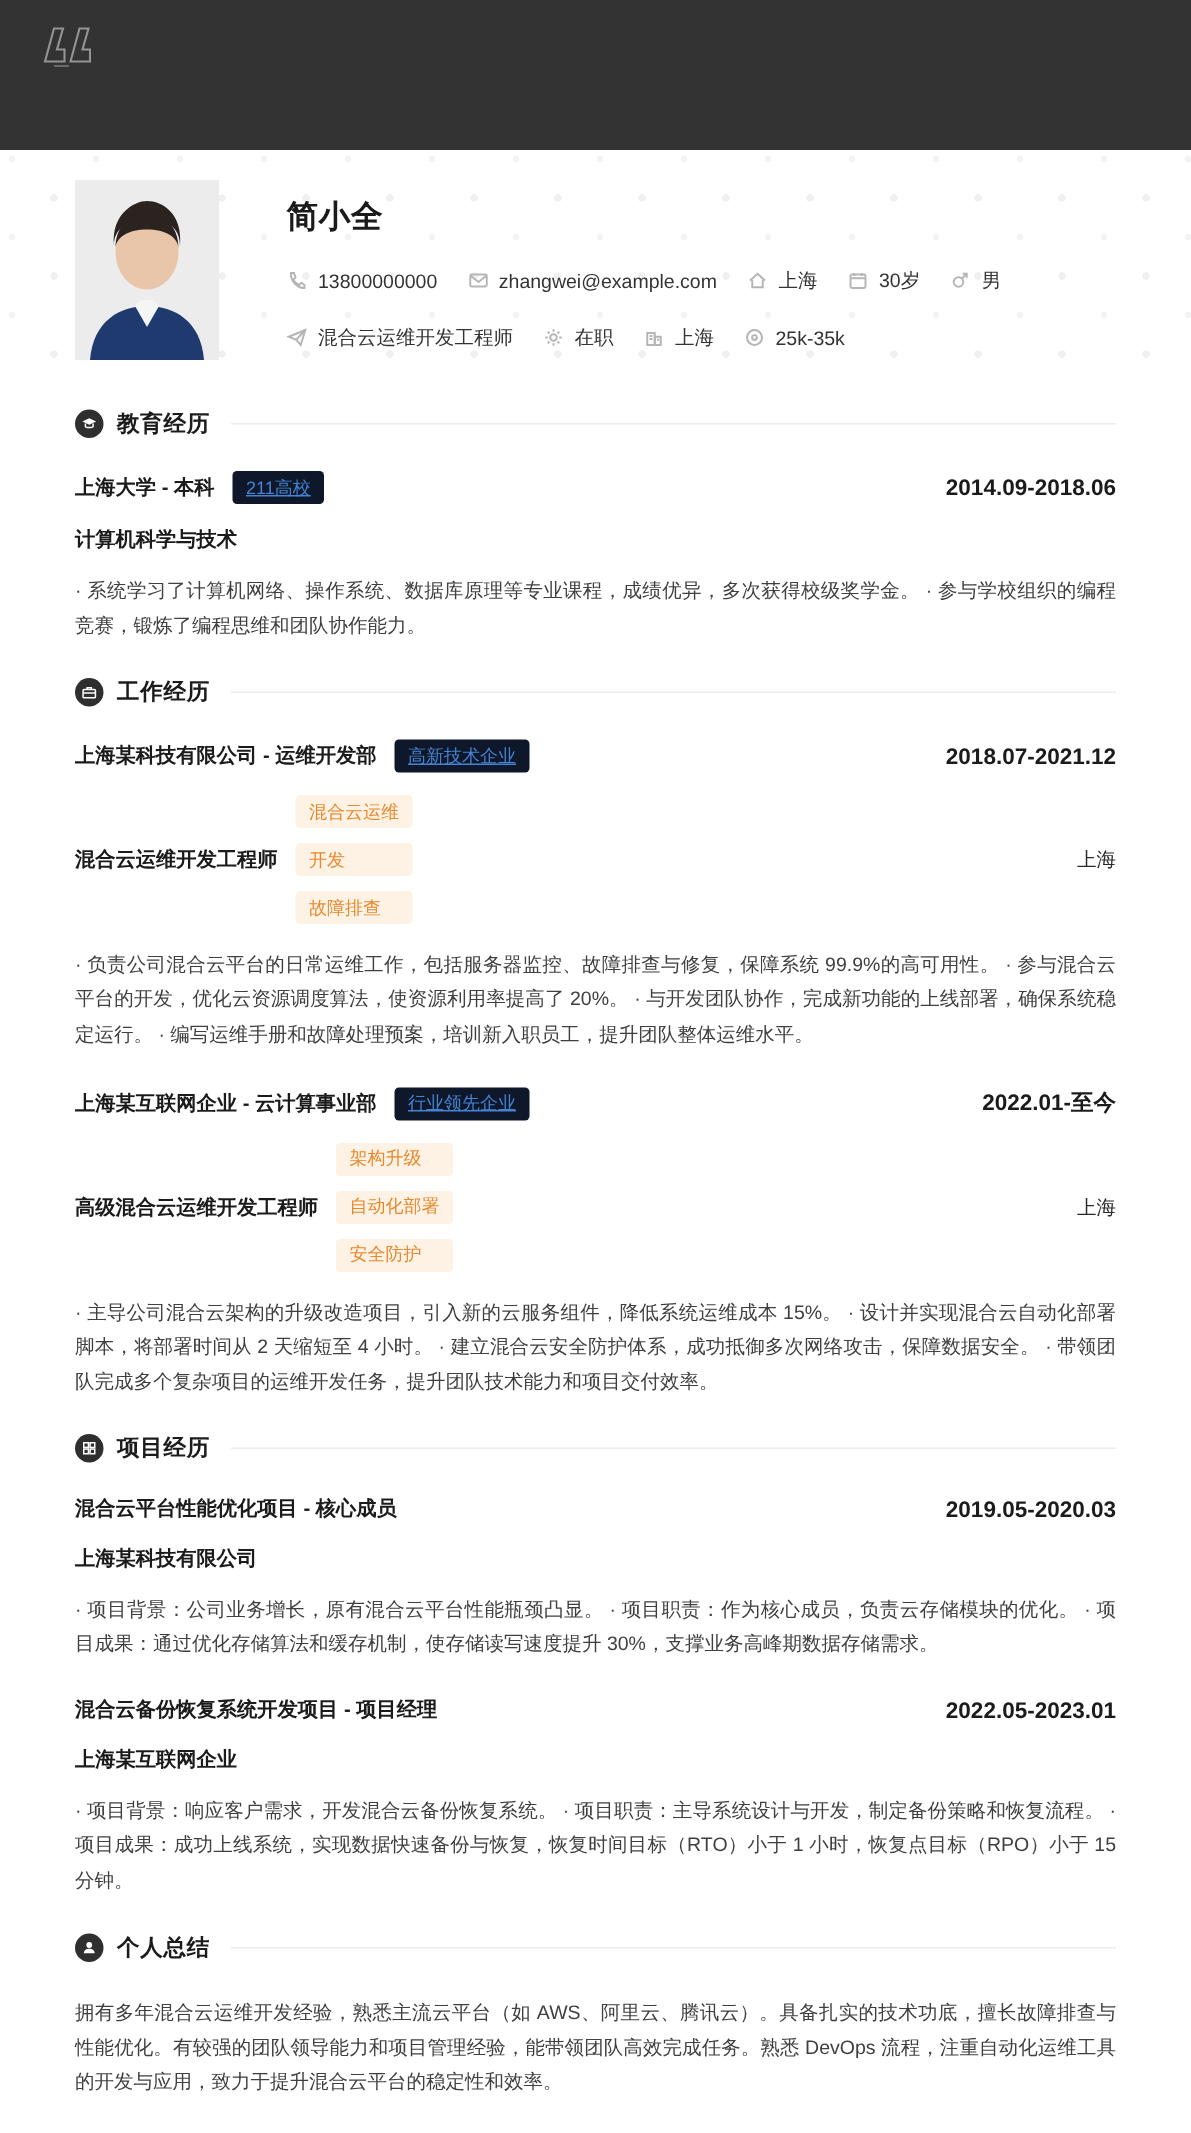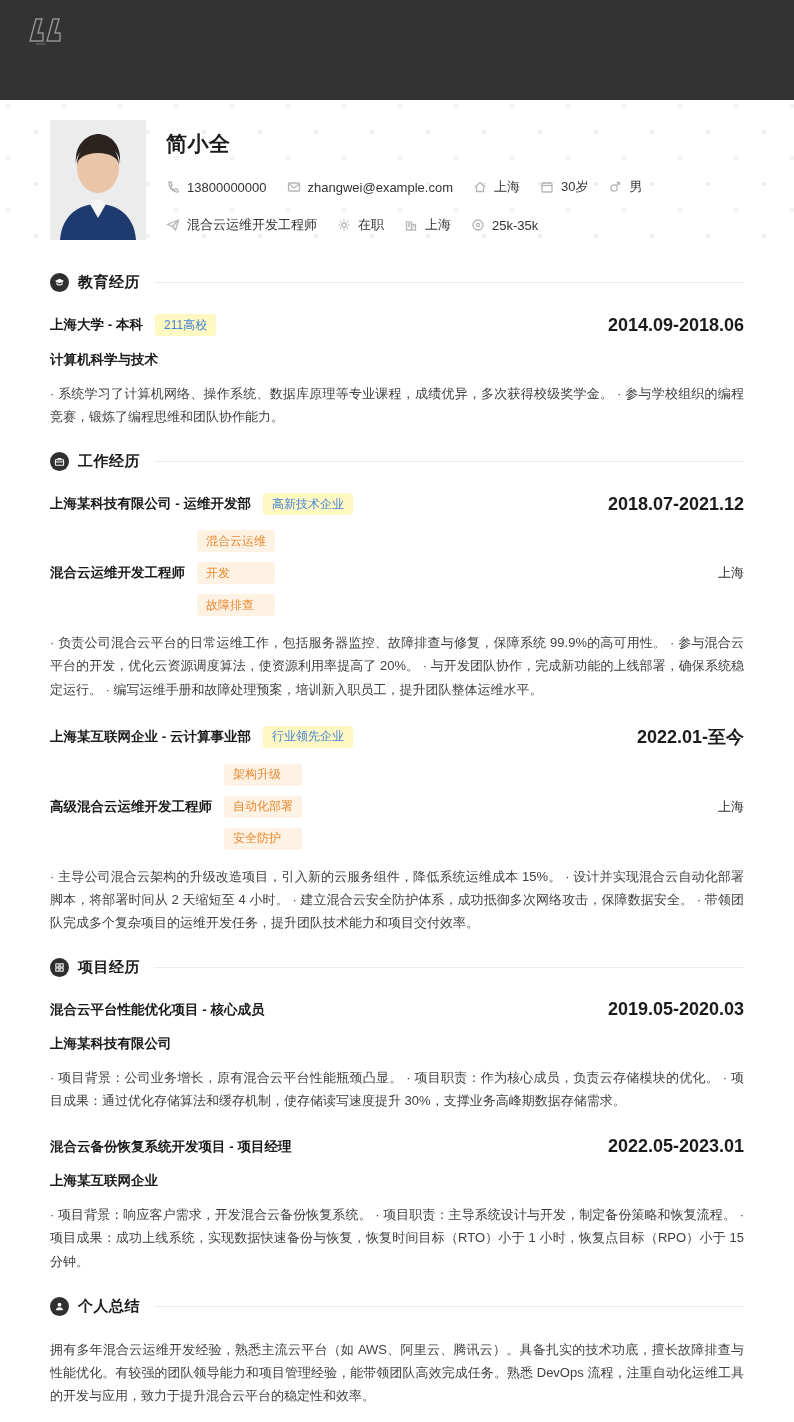--- a/index.html
+++ b/index.html
@@ -17,21 +17,21 @@
   .profile-band { position:relative; padding:20px 50px 14px 50px; }
   .profile-band::before {
     content:""; position:absolute; inset:0;
     background-image:
       radial-gradient(circle,#ededed 2.4px,transparent 2.6px),
       radial-gradient(circle,#f1f1f1 2.2px,transparent 2.4px);
     background-size:56px 52px,56px 52px;
     background-position:8px 6px,36px 32px;
     opacity:.8; pointer-events:none;
   }
-  .profile-inner { position:relative; display:flex; gap:20px; }
+  .profile-inner { position:relative; display:flex; gap:45px; }
   .photo { width:96px; height:120px; flex:0 0 auto; display:block; }
   .profile-main { padding-top:10px; }
   .person-name { font-size:21px; font-weight:bold; letter-spacing:.5px; }
   .contact-row { display:flex; align-items:center; flex-wrap:wrap; gap:6px 20px; margin-top:20px; font-size:13px; color:#333; }
   .contact-item { display:flex; align-items:center; gap:7px; }
   .cicon { width:14px; height:14px; flex:0 0 auto; }
   .cicon path,.cicon rect,.cicon circle,.cicon polyline,.cicon line,.cicon polygon { stroke:#b5b5b5; fill:none; stroke-width:1.3; }
 
   
   .content { padding:0 50px; }
@@ -39,28 +39,28 @@
   .sec-icon { width:19px; height:19px; border-radius:50%; background:#2f2f2f; display:flex; align-items:center; justify-content:center; flex:0 0 auto; }
   .sec-icon svg { width:11px; height:11px; }
   .sec-icon path,.sec-icon rect,.sec-icon circle,.sec-icon line { stroke:#fff; stroke-width:1.1; fill:none; }
   .sec-icon .fill { fill:#fff; stroke:none; }
   .section-title { font-size:15px; font-weight:bold; margin-left:9px; letter-spacing:.5px; }
   .section-rule { flex:1; height:1px; background:#ececec; margin-left:14px; }
 
   .item-row { display:flex; align-items:center; justify-content:space-between; margin-bottom:15px; }
   .item-left { display:flex; align-items:center; gap:12px; }
   .item-title { font-size:13.5px; font-weight:bold; }
-  .item-date { font-size:18px; font-weight:bold; white-space:nowrap; }
+  .item-date { font-size:15px; font-weight:bold; white-space:nowrap; }
   .item-city { font-size:13px; color:#2a2a2a; }
   .sub-title { font-size:13.5px; font-weight:bold; margin-bottom:13px; }
   .desc { font-size:13px; color:#3f3f3f; line-height:1.78; text-align:justify; margin-bottom:24px; }
   .block { margin-bottom:2px; }
 
   .tag { font-size:12px; padding:2.5px 9px; border-radius:3px; white-space:nowrap; }
-  .tag-blue { color:#4583d3; background:#fef9c3; }
+  .tag-blue { color:#4583d3; background:#0f172a;text-decoration:underline; }
   .tag-orange { color:#e8882e; background:#fdf2e3; }
   .tag-group { display:flex; gap:10px;flex-direction:column; }
 
   
   .skill-grid { display:grid; grid-template-columns:1fr 1fr; column-gap:56px; row-gap:21px; margin-bottom:4px; }
   .skill-item { display:flex; align-items:center; }
   .skill-label { font-size:13px; color:#1f1f1f; margin-right:10px; white-space:nowrap; }
   .skill-track { width:128px; height:12px; background:#e8e8e8; position:relative; overflow:hidden; }
   .skill-fill { height:100%; background:#c0a27d; clip-path:polygon(0 0,calc(100% - 7px) 0,100% 100%,0 100%); }
 </style>

